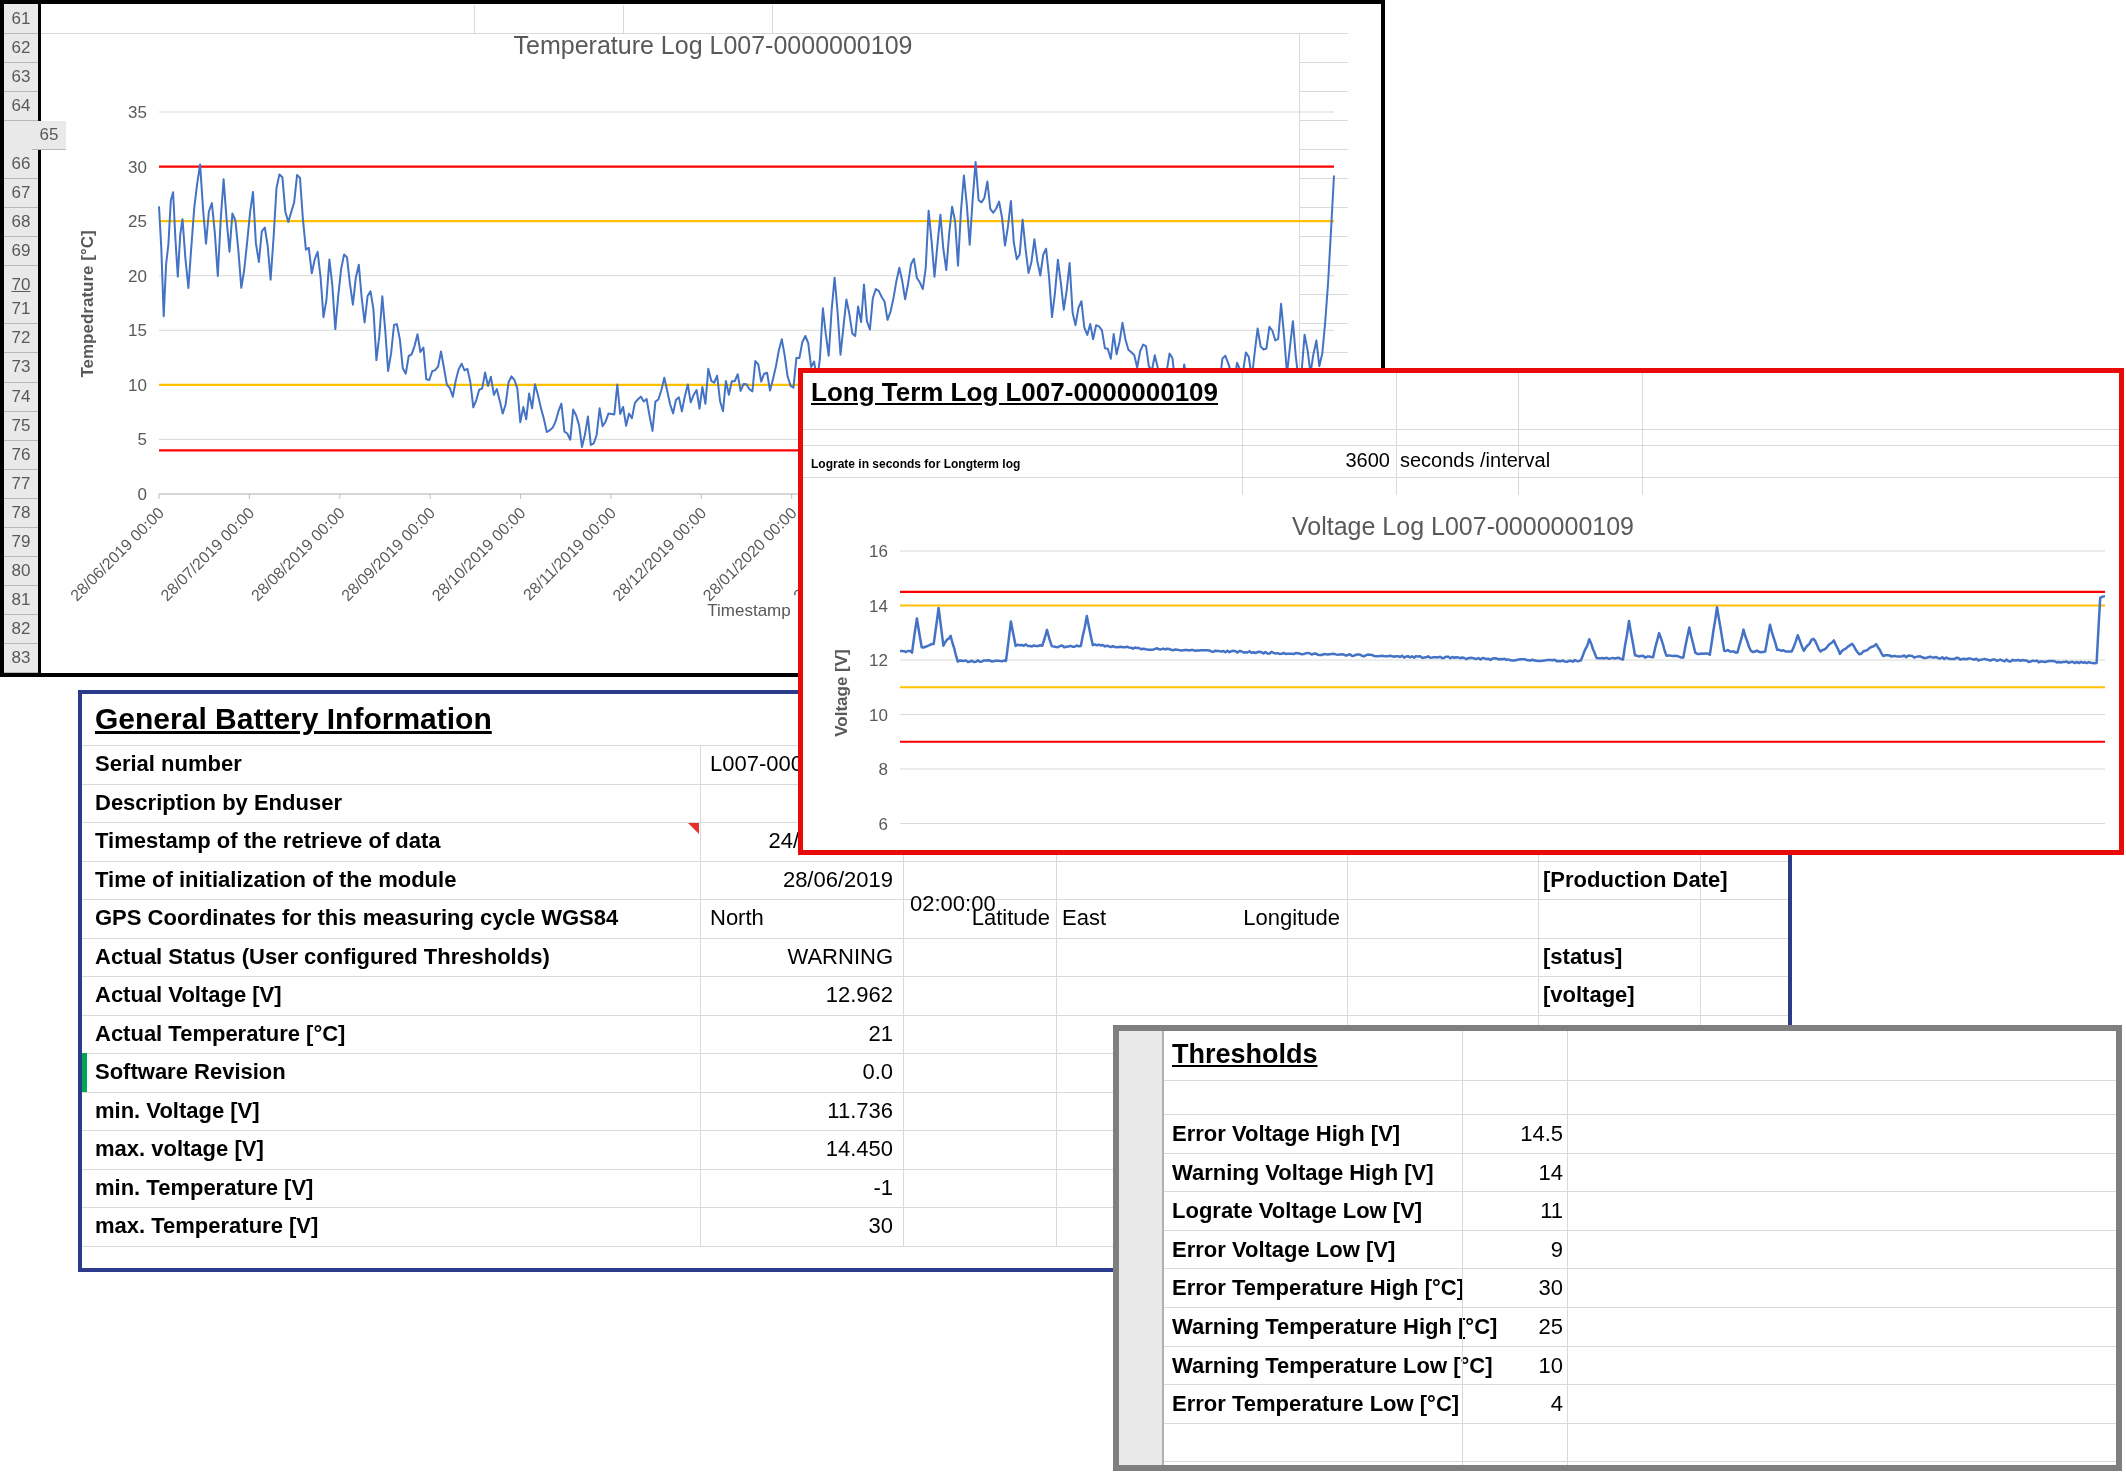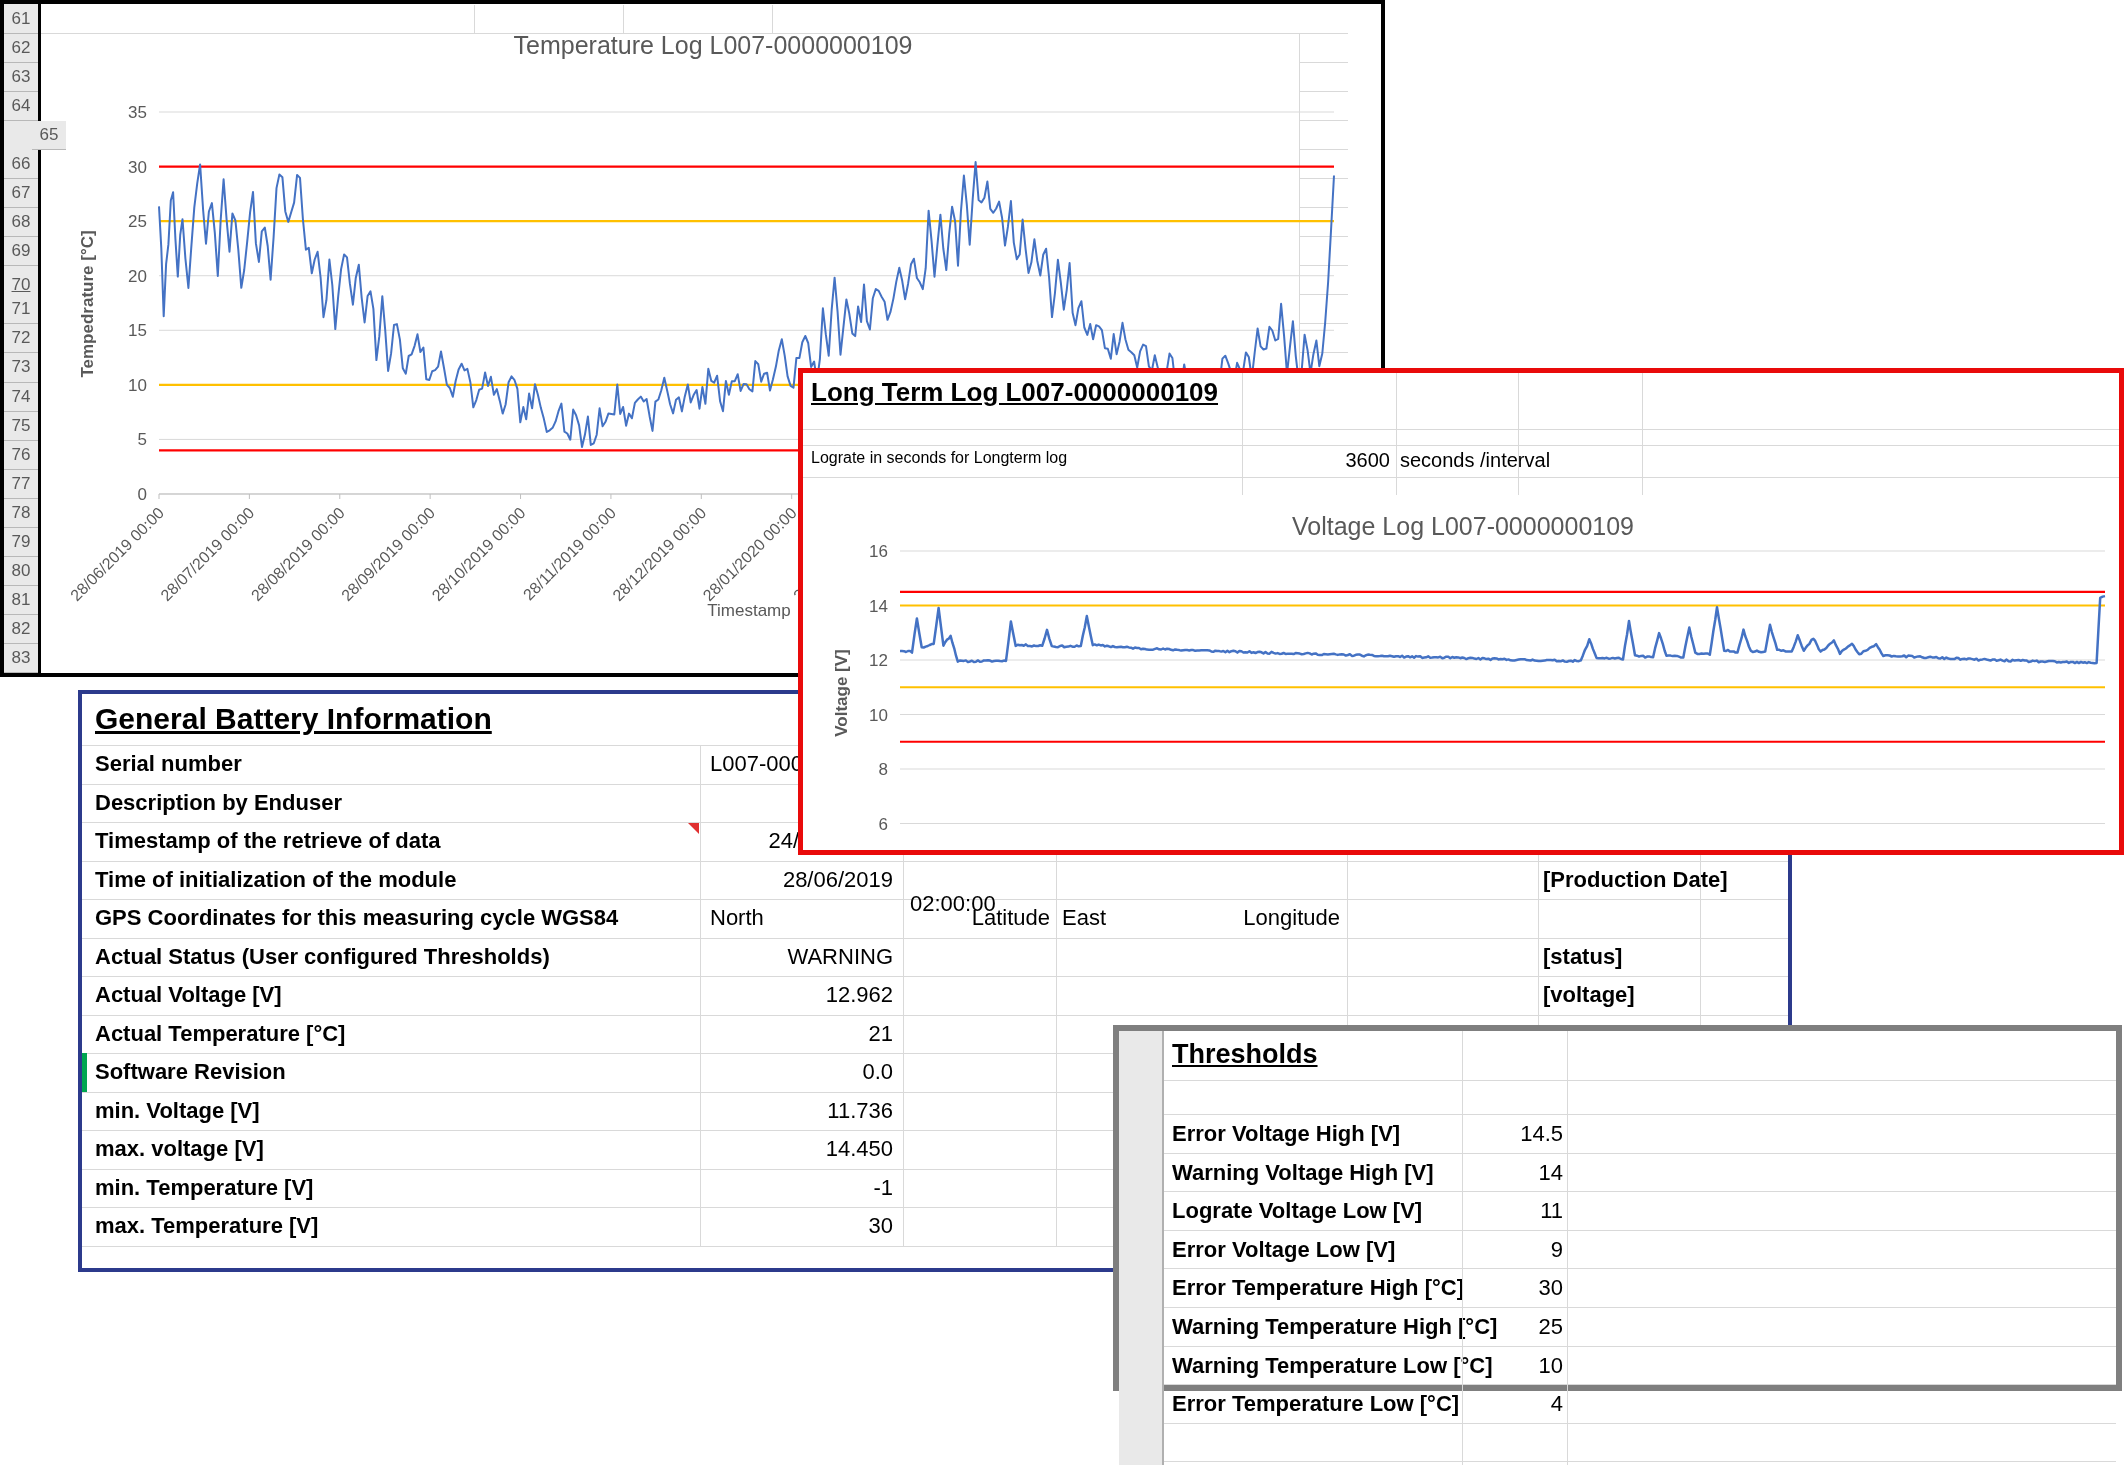--- a/index.html
+++ b/index.html
@@ -9,28 +9,28 @@
   
   #temp-window{left:0;top:0;width:1385px;height:677px;background:#fff;border:4px solid #000;box-sizing:border-box;z-index:1;}
   .gutcell{position:absolute;left:0;width:34px;background:#e9e9e9;border-bottom:1px solid #b8b8b8;
            color:#595959;font-size:17px;display:flex;align-items:center;justify-content:center;}
   #temp-gutter{position:absolute;left:0;top:0;width:34px;height:669px;background:#e9e9e9;border-right:3px solid #000;}
   .gl{position:absolute;background:#d9d9d9;}
   
   .panel{position:absolute;background:#fff;box-sizing:border-box;}
   #battery-panel{left:78px;top:690px;width:1714px;height:582px;border:4px solid #2c3a8c;z-index:2;}
   #longterm-panel{left:798px;top:368px;width:1326px;height:487px;border:5px solid #e90a0a;z-index:3;}
-  #thresh-panel{left:1113px;top:1025px;width:1009px;height:366px;border:6px solid #7f7f7f;z-index:4;}
+  #thresh-panel{left:1113px;top:1025px;width:1009px;height:446px;border:6px solid #7f7f7f;z-index:4;}
   .cellText{position:absolute;color:#000;font-size:22px;white-space:nowrap;}
   .bold{font-weight:bold;}
   .rightAl{text-align:right;}
   .bigTitle{position:absolute;font-weight:bold;color:#000;text-decoration:underline;white-space:nowrap;}
   #battery-title{left:13px;top:8px;font-size:30px;}
   #longterm-title{left:8px;top:4px;font-size:26px;}
-  .lograteLbl{left:8px;top:76px;font-size:16px;font-weight:normal;}
+  .lograteLbl{left:8px;top:84px;font-size:12px;font-weight:bold;}
   .lograteVal{left:380px;top:76px;width:207px;font-size:20px;text-align:right;}
   .lograteUnit{left:597px;top:76px;font-size:20px;}
   svg text{font-family:"Liberation Sans",sans-serif;}
   .chartbox{position:absolute;}
   .commentTri{position:absolute;width:0;height:0;border-right:11px solid #e03030;border-bottom:11px solid transparent;}
   .greenMark{position:absolute;width:5px;background:#00a650;}
 </style>
 </head>
 <body>
 

